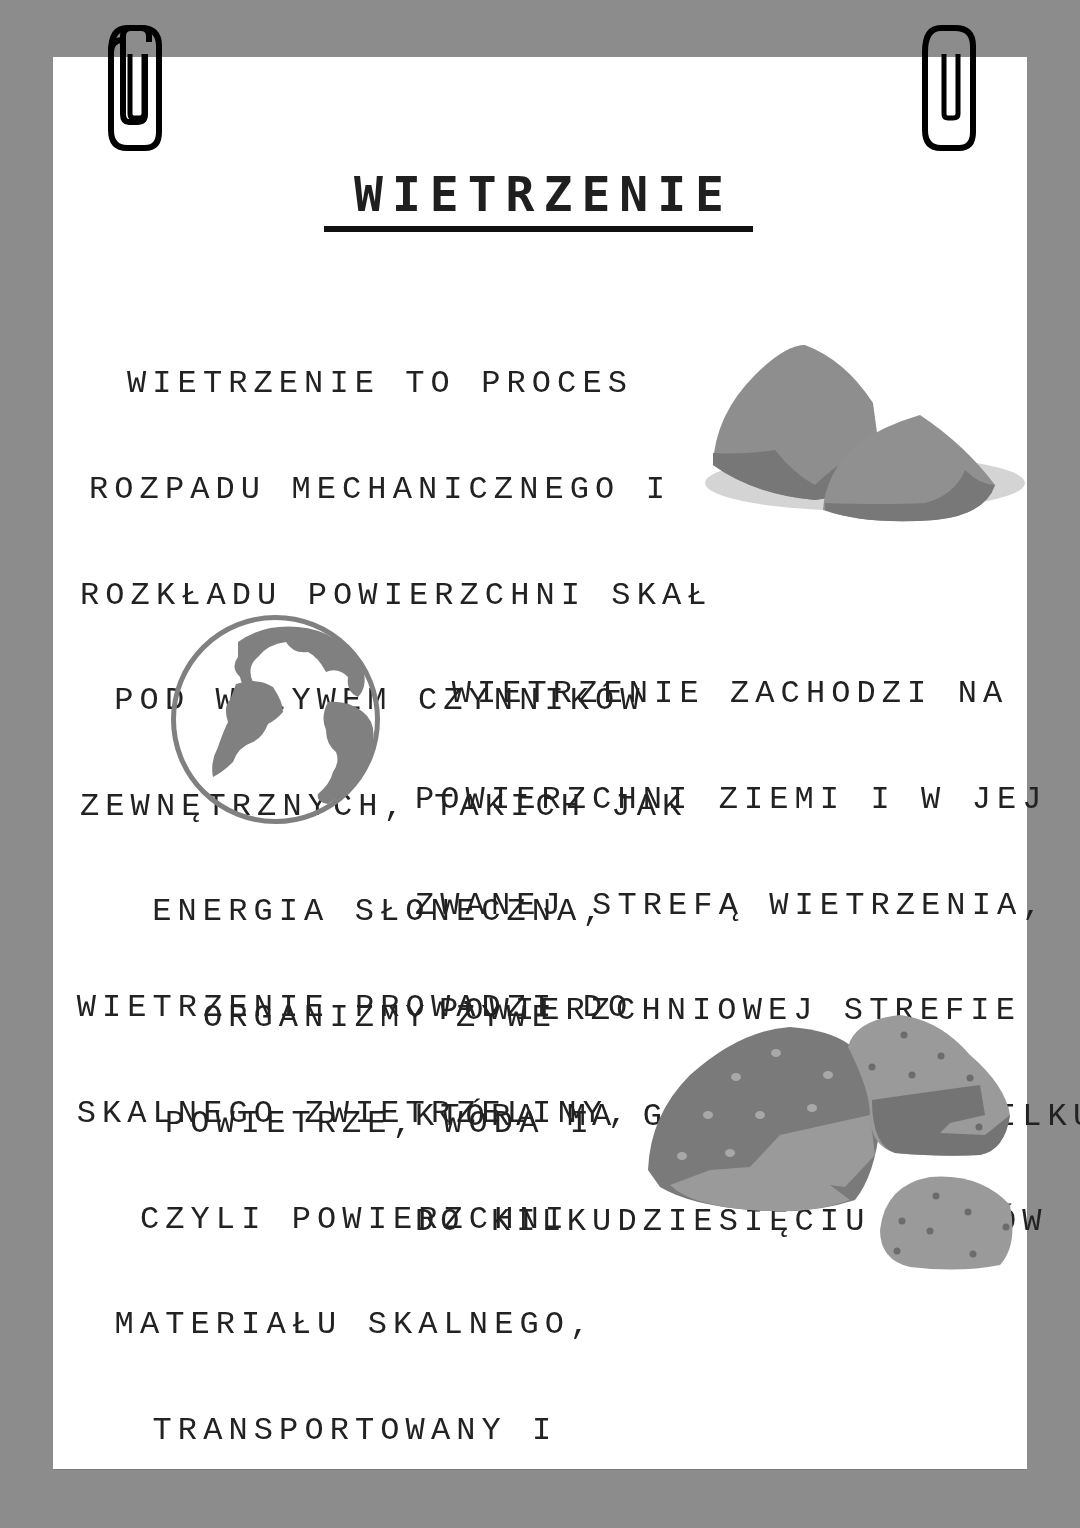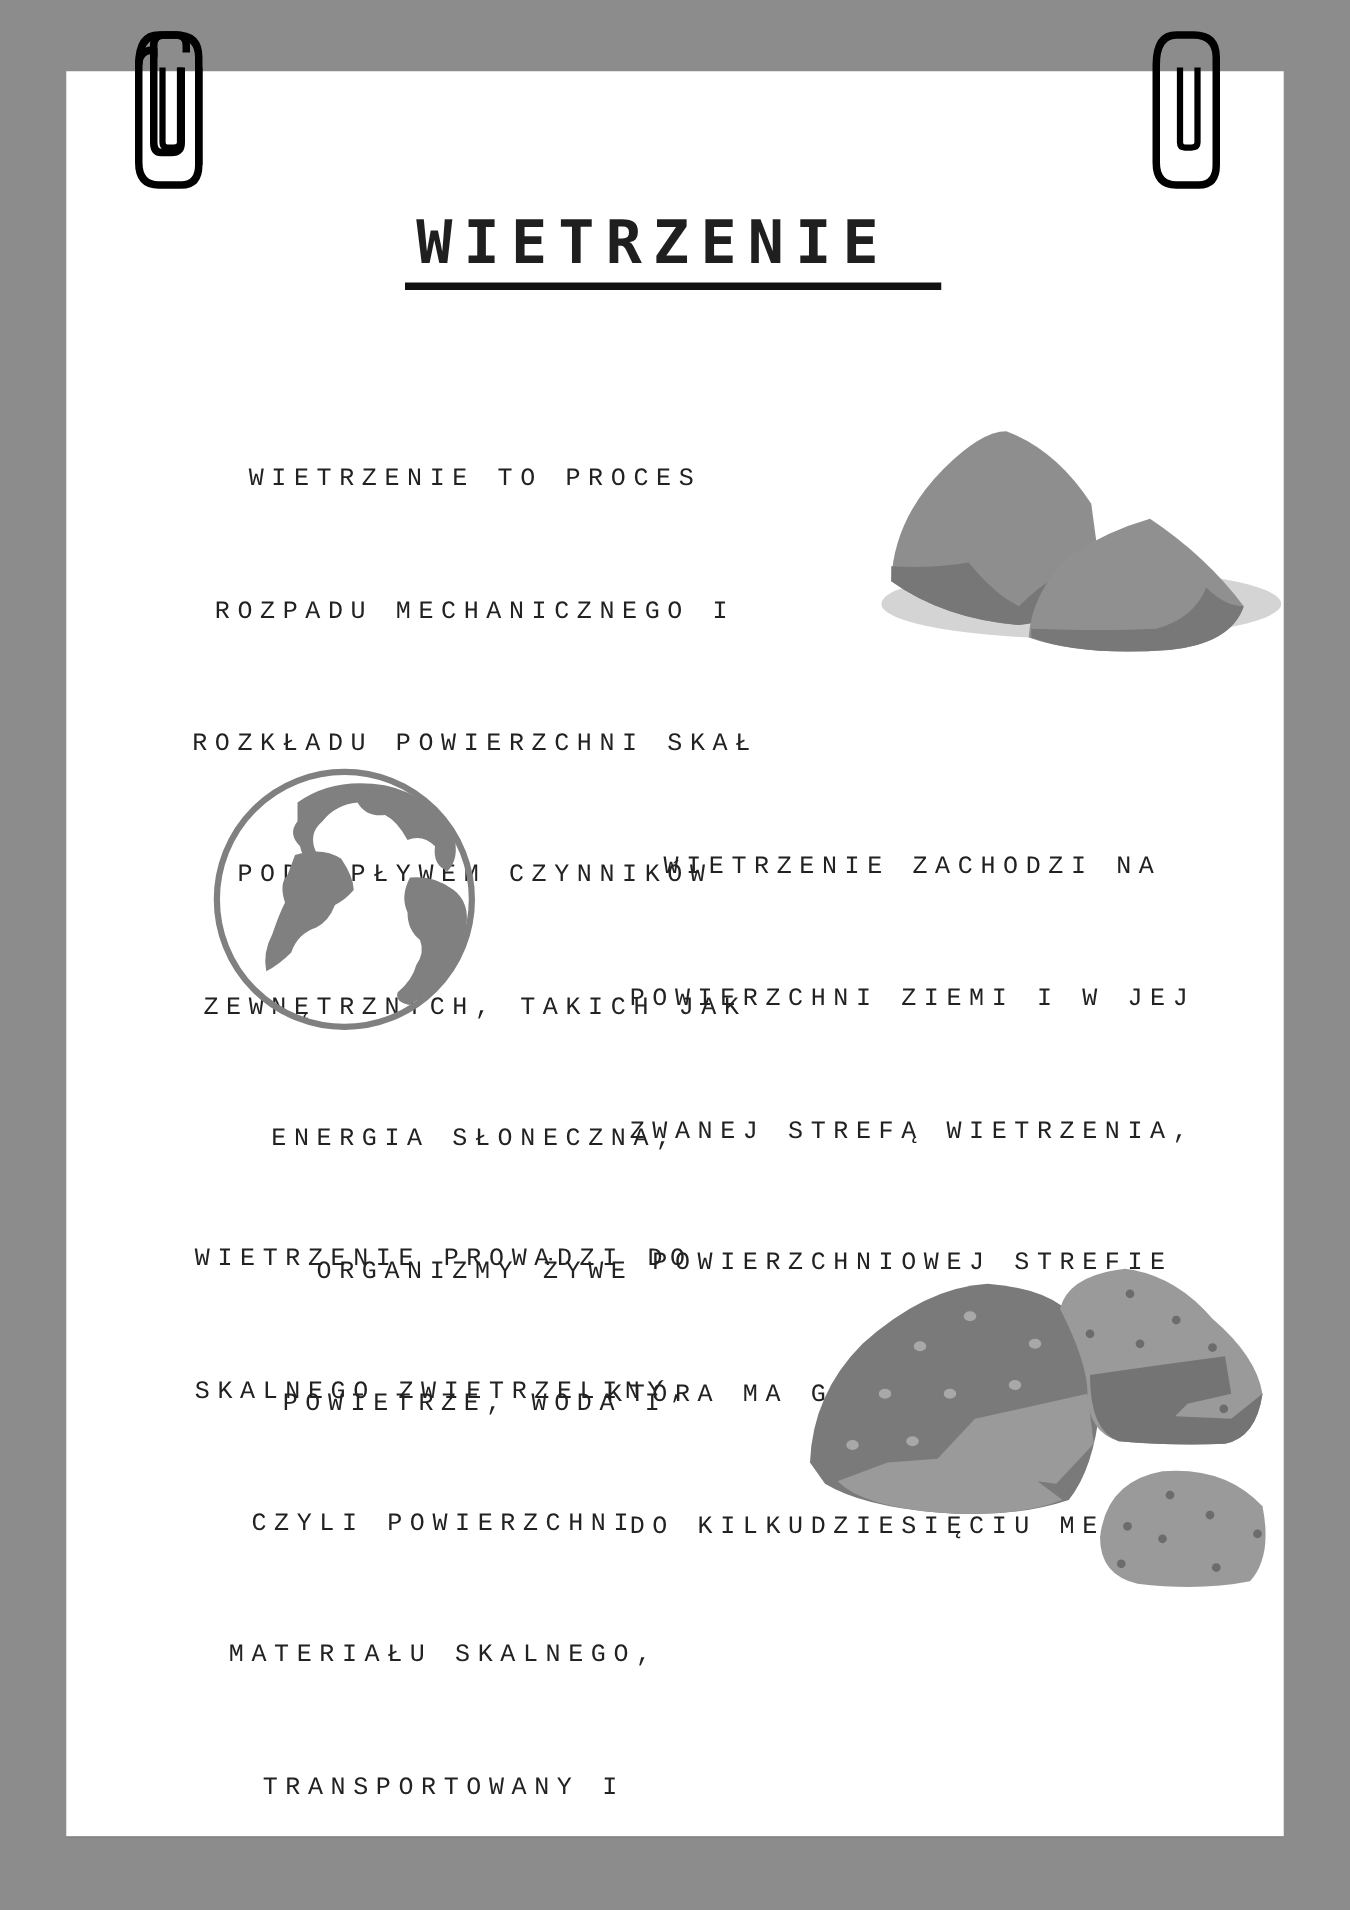--- a/index.html
+++ b/index.html
@@ -19,40 +19,41 @@
     }
     .clip {
       position: absolute;
       width: 70px; height: 140px;
       z-index: 5;
     }
     .title {
       position: absolute;
       left: 324px; top: 165px;
       width: 430px;
+      text-align: center;
       font-family: "DejaVu Sans Mono", "Liberation Mono", monospace;
       font-weight: bold;
       font-size: 48px;
       letter-spacing: 9px;
       color: #1f1f1f;
       line-height: 58px;
       padding-left: 9px;
       box-sizing: border-box;
     }
     .title-underline {
       position: absolute;
       left: 324px; top: 226px;
       width: 429px; height: 6px;
       background: #111111;
     }
     .para {
       position: absolute;
       text-align: center;
       color: #222222;
-      font-size: 20px;
+      font-size: 32px;
       letter-spacing: 6.1px;
       line-height: 35.2px;
       white-space: pre;
     }
     .para .line { display: block; }
     #p1 { left: 80px; top: 296px; width: 600px; }
     #p2 { left: 415px; top: 606px; width: 630px; }
     #p3 { left: 70px; top: 920px; width: 570px; }
     .illus { position: absolute; }
   </style>

